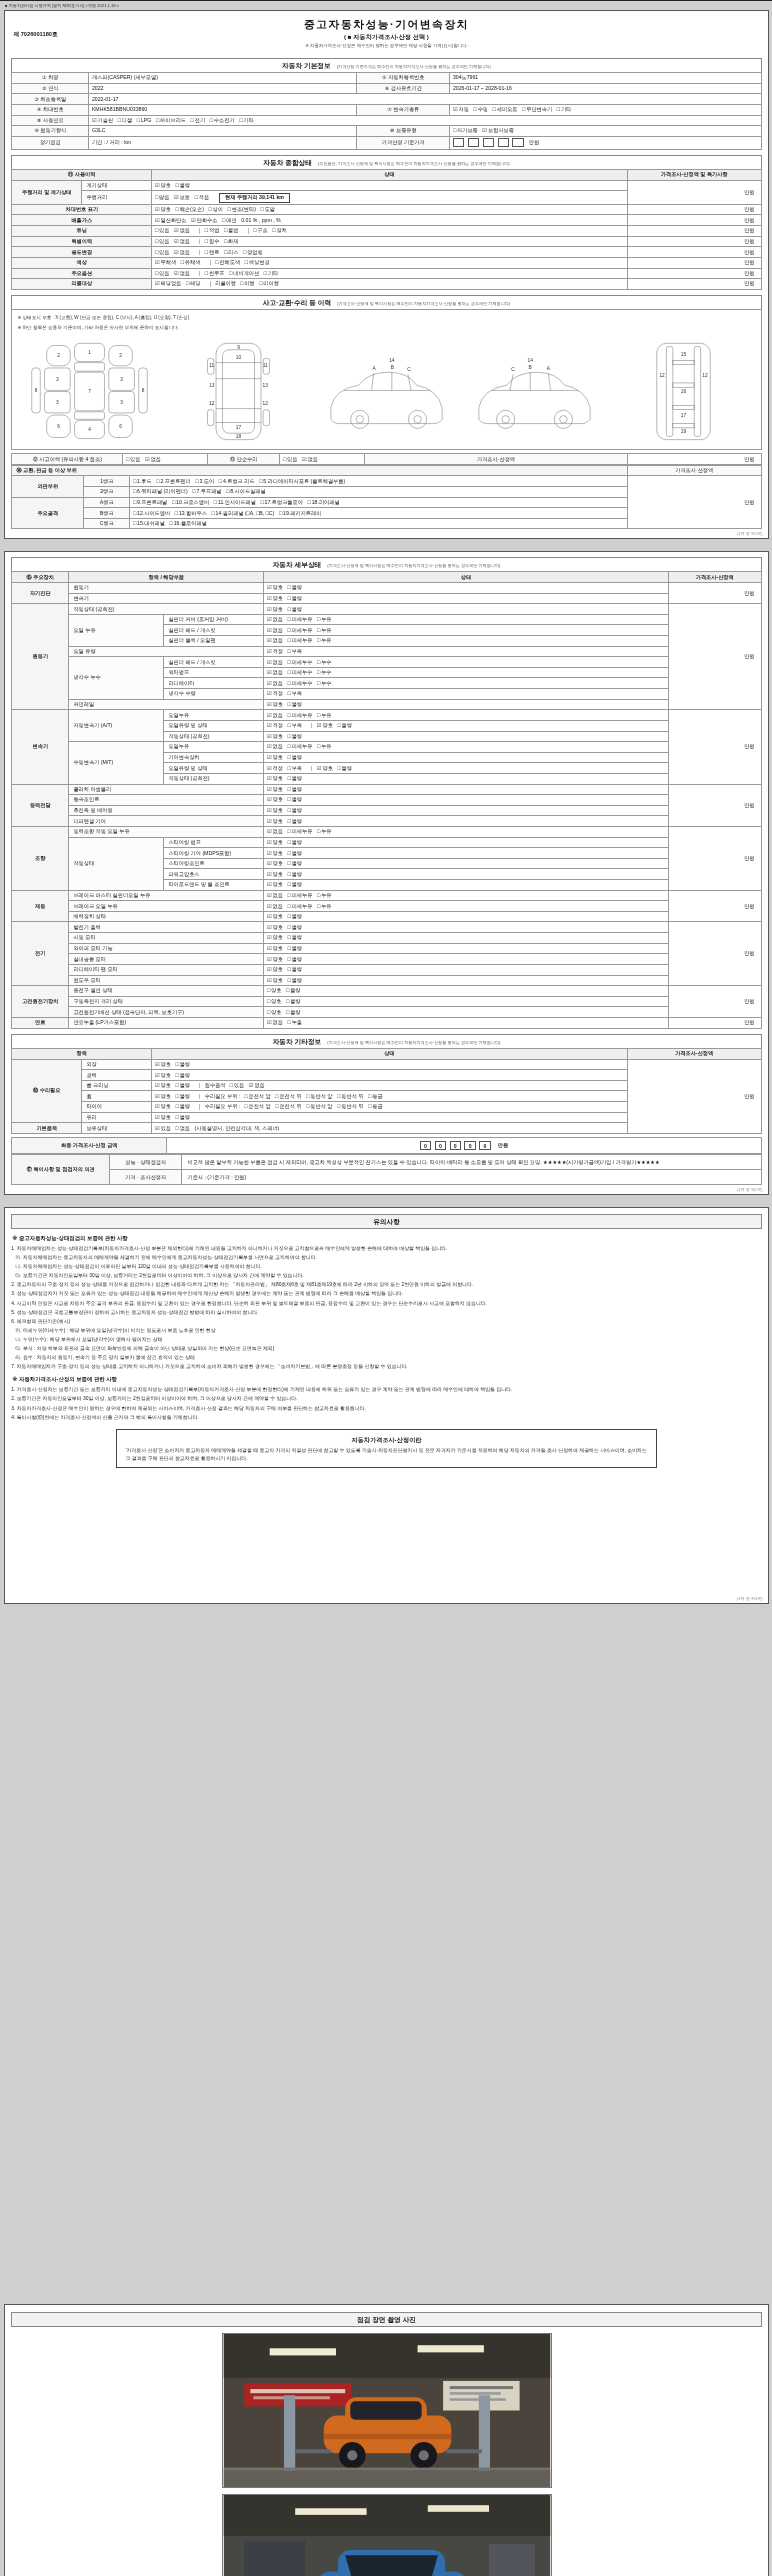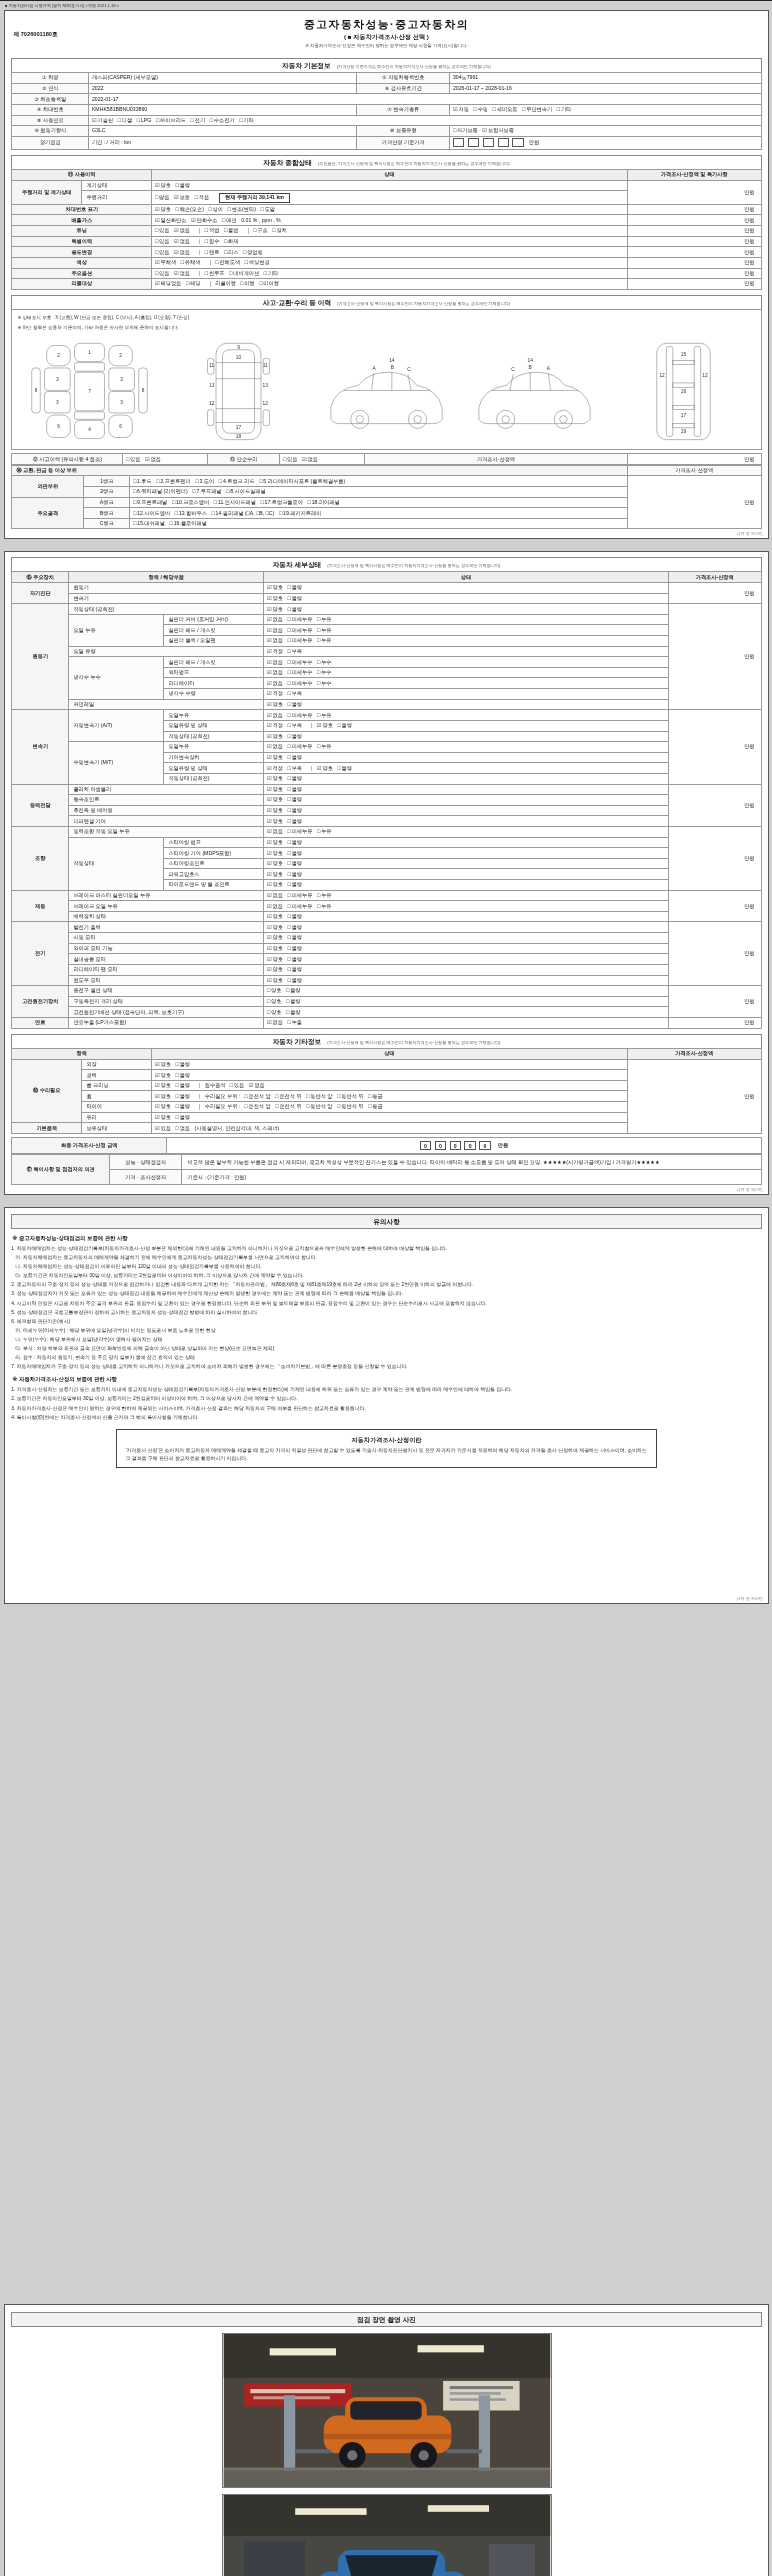--- a/index.html
+++ b/index.html
@@ -50,21 +50,21 @@
 </head>
 <body>
 
 <div class="sheet">
 
   <div class="topline">■ 자동차관리법 시행규칙 [별지 제82호서식] &lt;개정 2021.1.19.&gt;</div>
 
   <section class="box" style="min-height:441px">
     <div class="hd-wrap">
       <div class="doc-no">제 7026001180호</div>
-      <div class="doc-title">중고자동차성능·중고자동차의</div>
+      <div class="doc-title">중고자동차성능·기어변속장치</div>
       <div class="doc-sub">( ■ 자동차가격조사·산정 선택 )</div>
       <div class="doc-note">※ 자동차가격조사·산정은 매수인이 원하는 경우에만 해당 사항을 기재(표시)합니다.</div>
     </div>
 
     <div class="sec-title">
       <span>자동차 기본정보</span>
       <span class="sec-note">(가격산정 기준가격은 매수인이 자동차가격조사·산정을 원하는 경우에만 기재합니다)</span>
     </div>
     <table>
       <colgroup>

